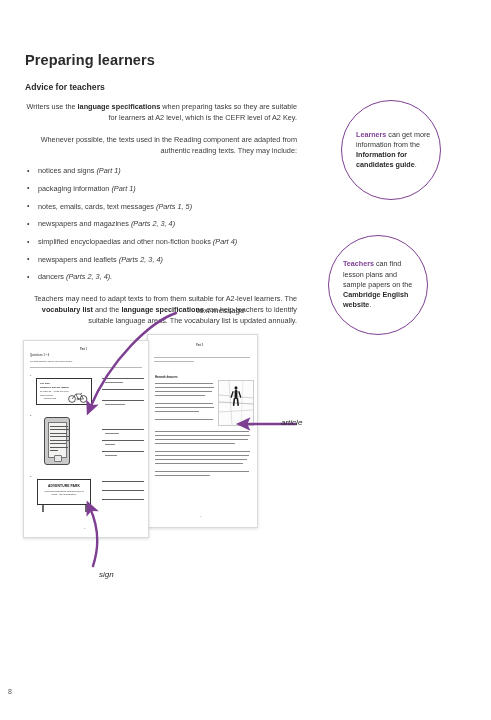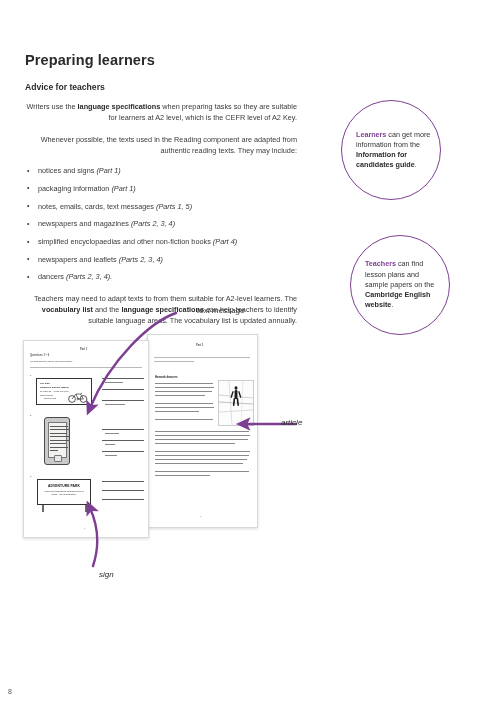--- a/index.html
+++ b/index.html
@@ -31,21 +31,21 @@
     position:absolute;border:1.1px solid #7e3f93;border-radius:50%;
     box-sizing:border-box;display:flex;align-items:center;justify-content:flex-end;
   }
   .circle .ctext{
     font-size:7.2px;line-height:1.42;color:#333;padding:0 6px 0 14px;width:100%;
     box-sizing:border-box;
   }
   .circle .ctext b{font-weight:bold;color:#2b2b2b;}
   .circle .ctext .hl{color:#7e3f93;font-weight:bold;}
   #circle-learners{left:341px;top:100px;width:100px;height:100px;}
-  #circle-teachers{left:350px;top:235px;width:100px;height:100px;}
+  #circle-teachers{left:328px;top:235px;width:100px;height:100px;}
 
   
   .spread{position:absolute;left:23px;top:334px;width:233px;height:205px;}
   .sheet{
     position:absolute;background:#fff;border:0.7px solid #d9d9d9;
     box-shadow:0 1px 3px rgba(0,0,0,.14);overflow:hidden;
   }
   #sheet-left{left:0;top:6px;width:124px;height:196px;}
   #sheet-right{left:124px;top:0;width:109px;height:192px;}
 

